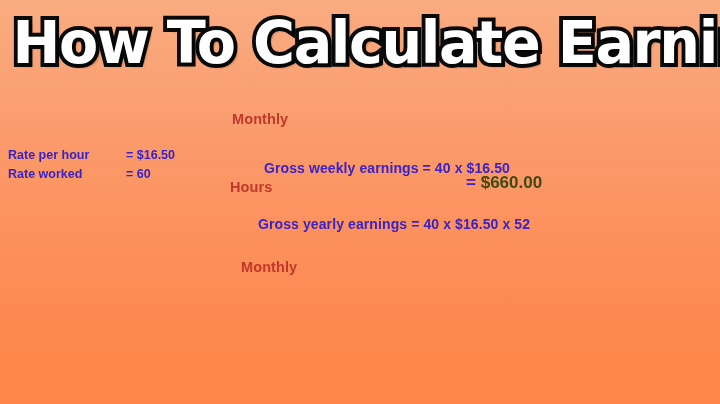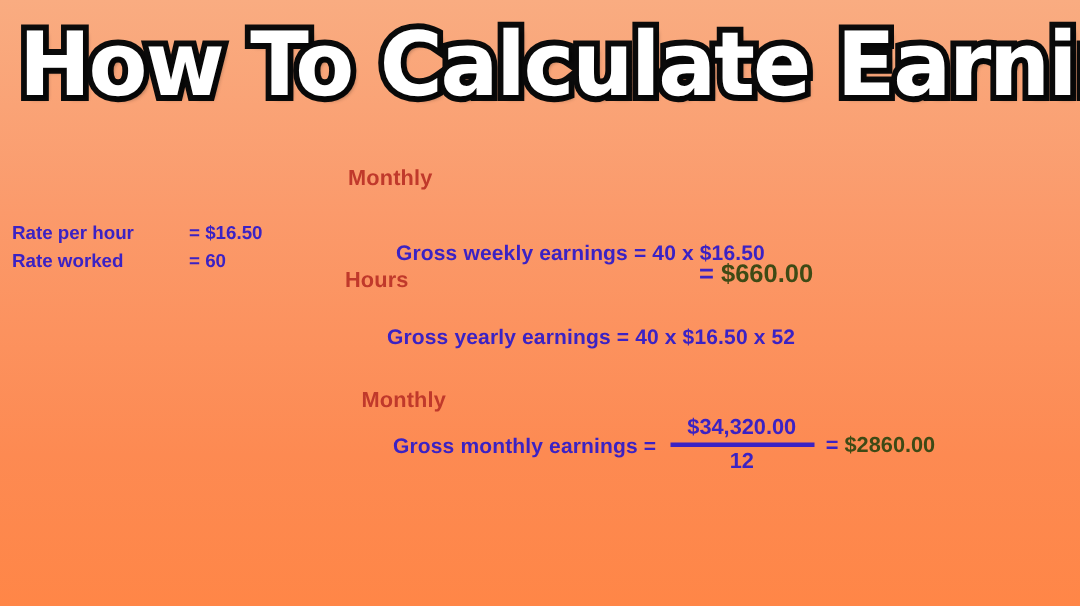--- a/index.html
+++ b/index.html
@@ -173,26 +173,14 @@
   <div class="result-line" id="res-weekly">
     <span>=</span>
     <span class="amount">$660.00</span>
   </div>
 
   <div class="section-head" id="head-yearly">Hours</div>
   <div class="eq-line" id="eq-yearly">Gross yearly earnings = 40 x $16.50 x 52</div>
 
   <div class="section-head" id="head-monthly">Monthly</div>
 
-  <div id="monthly-row">
-    <span id="monthly-label">Gross monthly earnings =</span>
-    <span id="fraction">
-      <span class="numerator">$34,320.00</span>
-      <span class="frac-bar"></span>
-      <span class="denominator">12</span>
-    </span>
-    <span id="monthly-result">
-      <span>=</span>
-      <span class="amount">$2860.00</span>
-    </span>
-  </div>
 
 </div>
 
 </body></html>

